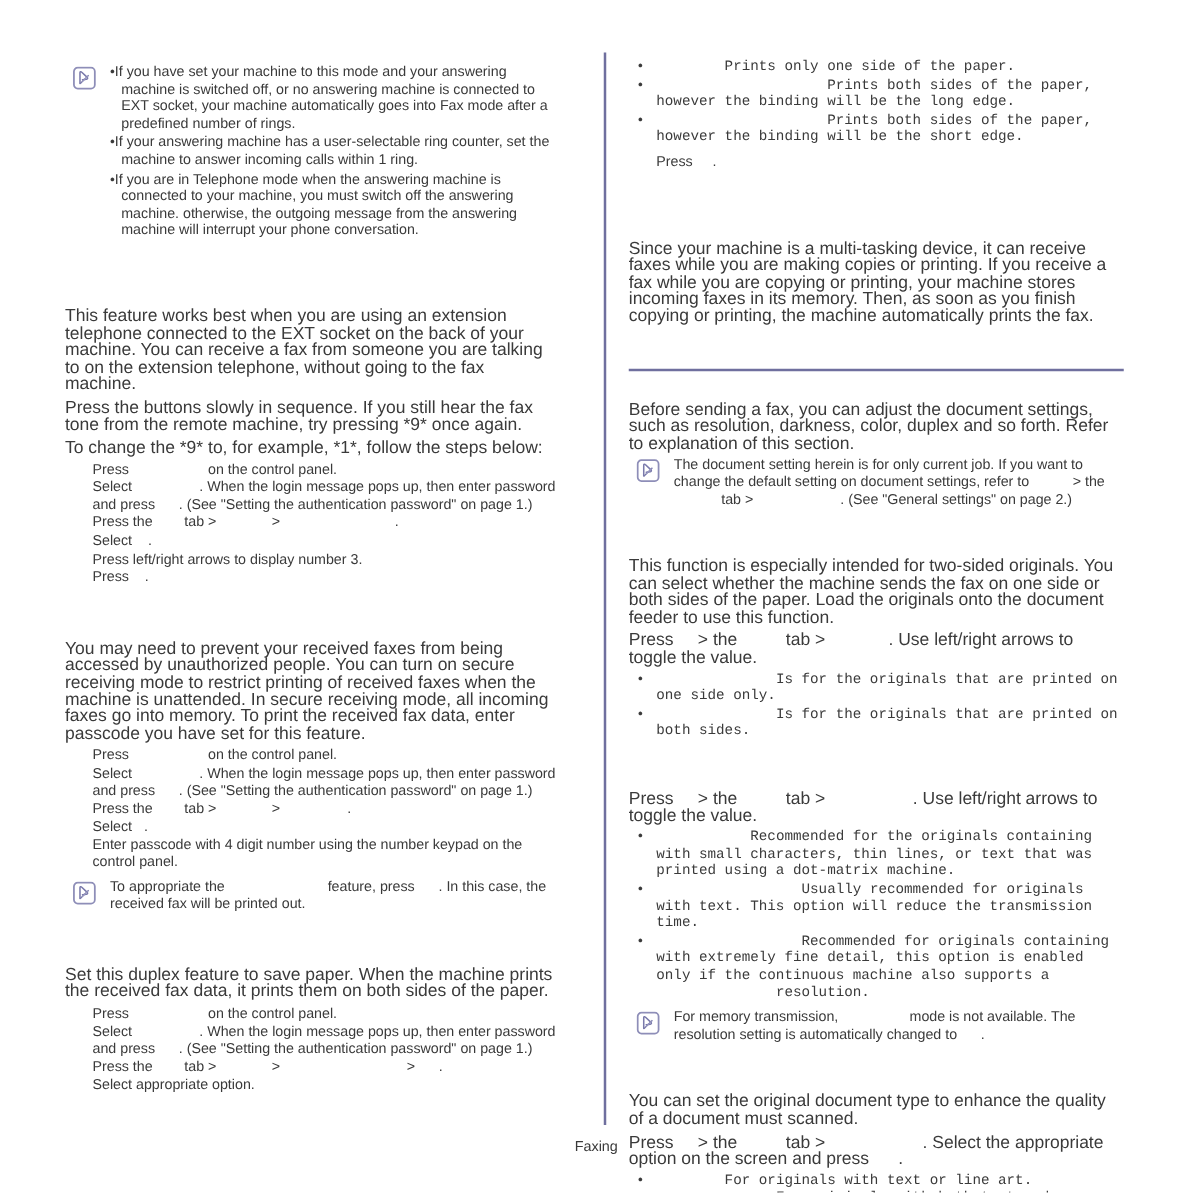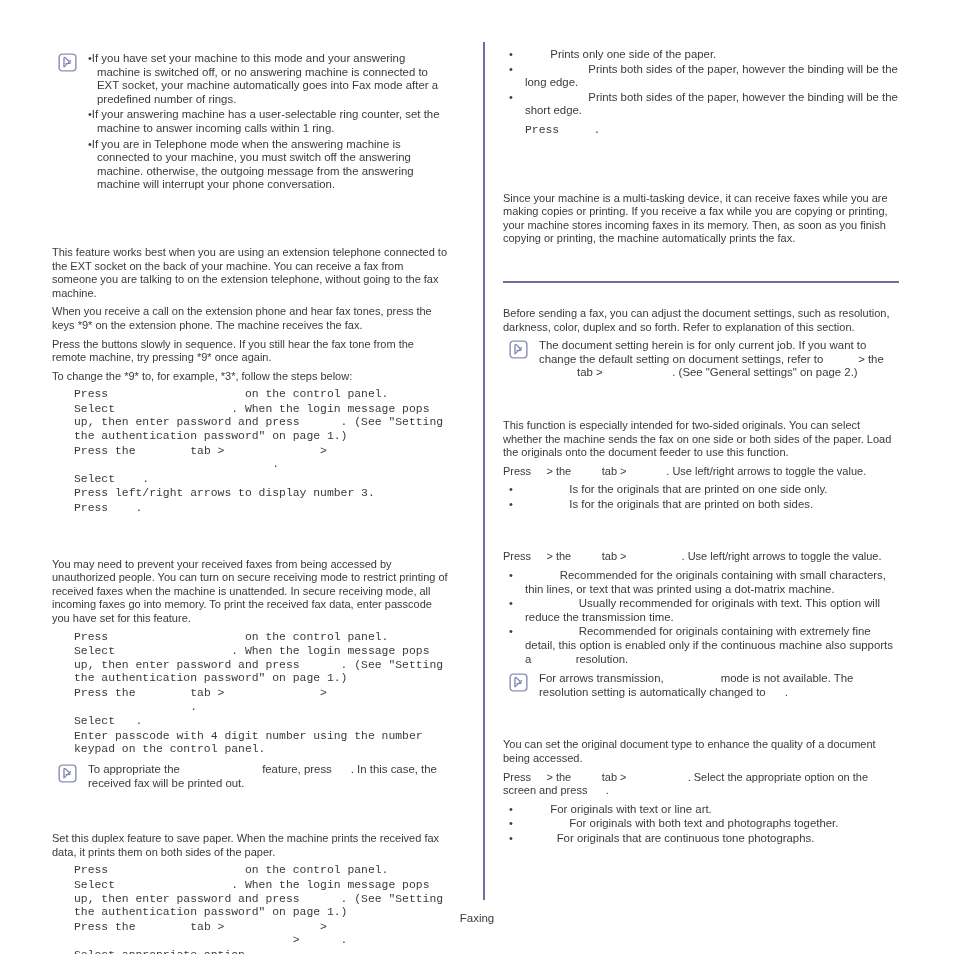--- a/index.html
+++ b/index.html
@@ -35,21 +35,21 @@
   .col {
     position: absolute;
     top: 48px;
     width: 396px;
   }
   .col-left  { left: 52px; }
   .col-right { left: 503px; }
 
   
   .para {
-    font-size: 11px;
+    font-size: 14px;
     line-height: 13.6px;
     margin: 0 0 5px 0;
     text-align: left;
   }
 
   
   .hidden-term {
     color: #ffffff;
     font-weight: bold;
     white-space: pre;
@@ -105,28 +105,28 @@
     list-style: none;
     margin: 0 0 6px 0;
     padding: 0 0 0 22px;
   }
   ol.steps > li {
     font-size: 11.4px;
     line-height: 13.6px;
     margin: 0 0 1px 0;
     position: relative;
     padding-left: 0;
-    font-family: Liberation Mono, monospace;
   }
 
   
   ul.bullets {
     list-style: none;
     margin: 0 0 6px 0;
     padding: 0;
+    font-family: Liberation Mono, monospace;
   }
   ul.bullets > li {
     font-size: 11.4px;
     line-height: 13.6px;
     margin: 0 0 1px 0;
     padding-left: 22px;
     position: relative;
   }
   ul.bullets > li::before {
     content: "\2022";
@@ -198,23 +198,22 @@
           <li><span class="b-dot">•</span><span class="b-body">If you are in Telephone mode when the answering machine is connected to your machine, you must switch off the answering machine. otherwise, the outgoing message from the answering machine will interrupt your phone conversation.</span></li>
         </ul>
       </div>
     </div>
 
     <div class="spacer-lg"></div>
 
     <div>
       <div class="section-heading"></div>
       <p class="para">This feature works best when you are using an extension telephone connected to the EXT socket on the back of your machine. You can receive a fax from someone you are talking to on the extension telephone, without going to the fax machine.</p>
-      <p class="para">When you receive a call on the extension phone and hear fax tones, press the keys *9* on the extension phone. The machine receives the fax.</p>
       <p class="para">Press the buttons slowly in sequence. If you still hear the fax tone from the remote machine, try pressing *9* once again.</p>
-      <p class="para">To change the *9* to, for example, *3*, follow the steps below:</p>
+      <p class="para">To change the *9* to, for example, *1*, follow the steps below:</p>
 
       <ol class="steps">
         <li><span>Press</span><span class="hidden-term">                    </span><span>on the control panel.</span></li>
         <li><span>Select</span><span class="hidden-term">                 </span><span>. When the login message pops up, then enter password and press</span><span class="hidden-term">      </span><span>. (See "Setting the authentication password" on page 1.)</span></li>
         <li><span>Press the</span><span class="hidden-term">        </span><span>tab &gt;</span><span class="hidden-term">              </span><span>&gt;</span><span class="hidden-term">                             </span><span>.</span></li>
         <li><span>Select</span><span class="hidden-term">    </span><span>.</span></li>
         <li><span>Press left/right arrows to display number 3.</span></li>
         <li><span>Press</span><span class="hidden-term">    </span><span>.</span></li>
       </ol>
     </div>
@@ -328,29 +327,29 @@
 
       <div class="note">
         <span class="note-icon">
           <svg viewBox="0 0 20 20" width="19" height="19">
             <rect x="1.2" y="1.2" width="17.6" height="17.6" rx="3.2" ry="3.2" fill="none" stroke="#8e8eb8" stroke-width="1.5"></rect>
             <path d="M6.3 14.6 L6.3 5.4 C6.3 4.7 7.1 4.4 7.6 4.9 L12.4 9.4 C13 10 12.7 10.9 11.9 11 L8.4 11.3" fill="none" stroke="#7a7aab" stroke-width="1.3" stroke-linecap="round"></path>
             <path d="M6.4 14.7 L13.6 7.6" fill="none" stroke="#7a7aab" stroke-width="1.1"></path>
             <path d="M8.2 12.9 L12.9 8.3" fill="none" stroke="#9a9ac2" stroke-width="0.9"></path>
           </svg>
         </span>
-        <div class="note-text"><span>For arrows transmission,</span><span class="hidden-term">                  </span><span>mode is not available. The resolution setting is automatically changed to</span><span class="hidden-term">      </span><span>.</span></div>
+        <div class="note-text"><span>For memory transmission,</span><span class="hidden-term">                  </span><span>mode is not available. The resolution setting is automatically changed to</span><span class="hidden-term">      </span><span>.</span></div>
       </div>
     </div>
 
     <div class="spacer-md"></div>
 
     <div>
       <div class="sub-heading"></div>
-      <p class="para">You can set the original document type to enhance the quality of a document being accessed.</p>
+      <p class="para">You can set the original document type to enhance the quality of a document must scanned.</p>
       <p class="para"><span>Press</span><span class="hidden-term">     </span><span>&gt; the</span><span class="hidden-term">          </span><span>tab &gt;</span><span class="hidden-term">                    </span><span>. Select the appropriate option on the screen and press</span><span class="hidden-term">      </span><span>.</span></p>
 
       <ul class="bullets">
         <li><span class="hidden-term">        </span><span>For originals with text or line art.</span></li>
         <li><span class="hidden-term">              </span><span>For originals with both text and photographs together.</span></li>
         <li><span class="hidden-term">          </span><span>For originals that are continuous tone photographs.</span></li>
       </ul>
     </div>
 
   </div>

